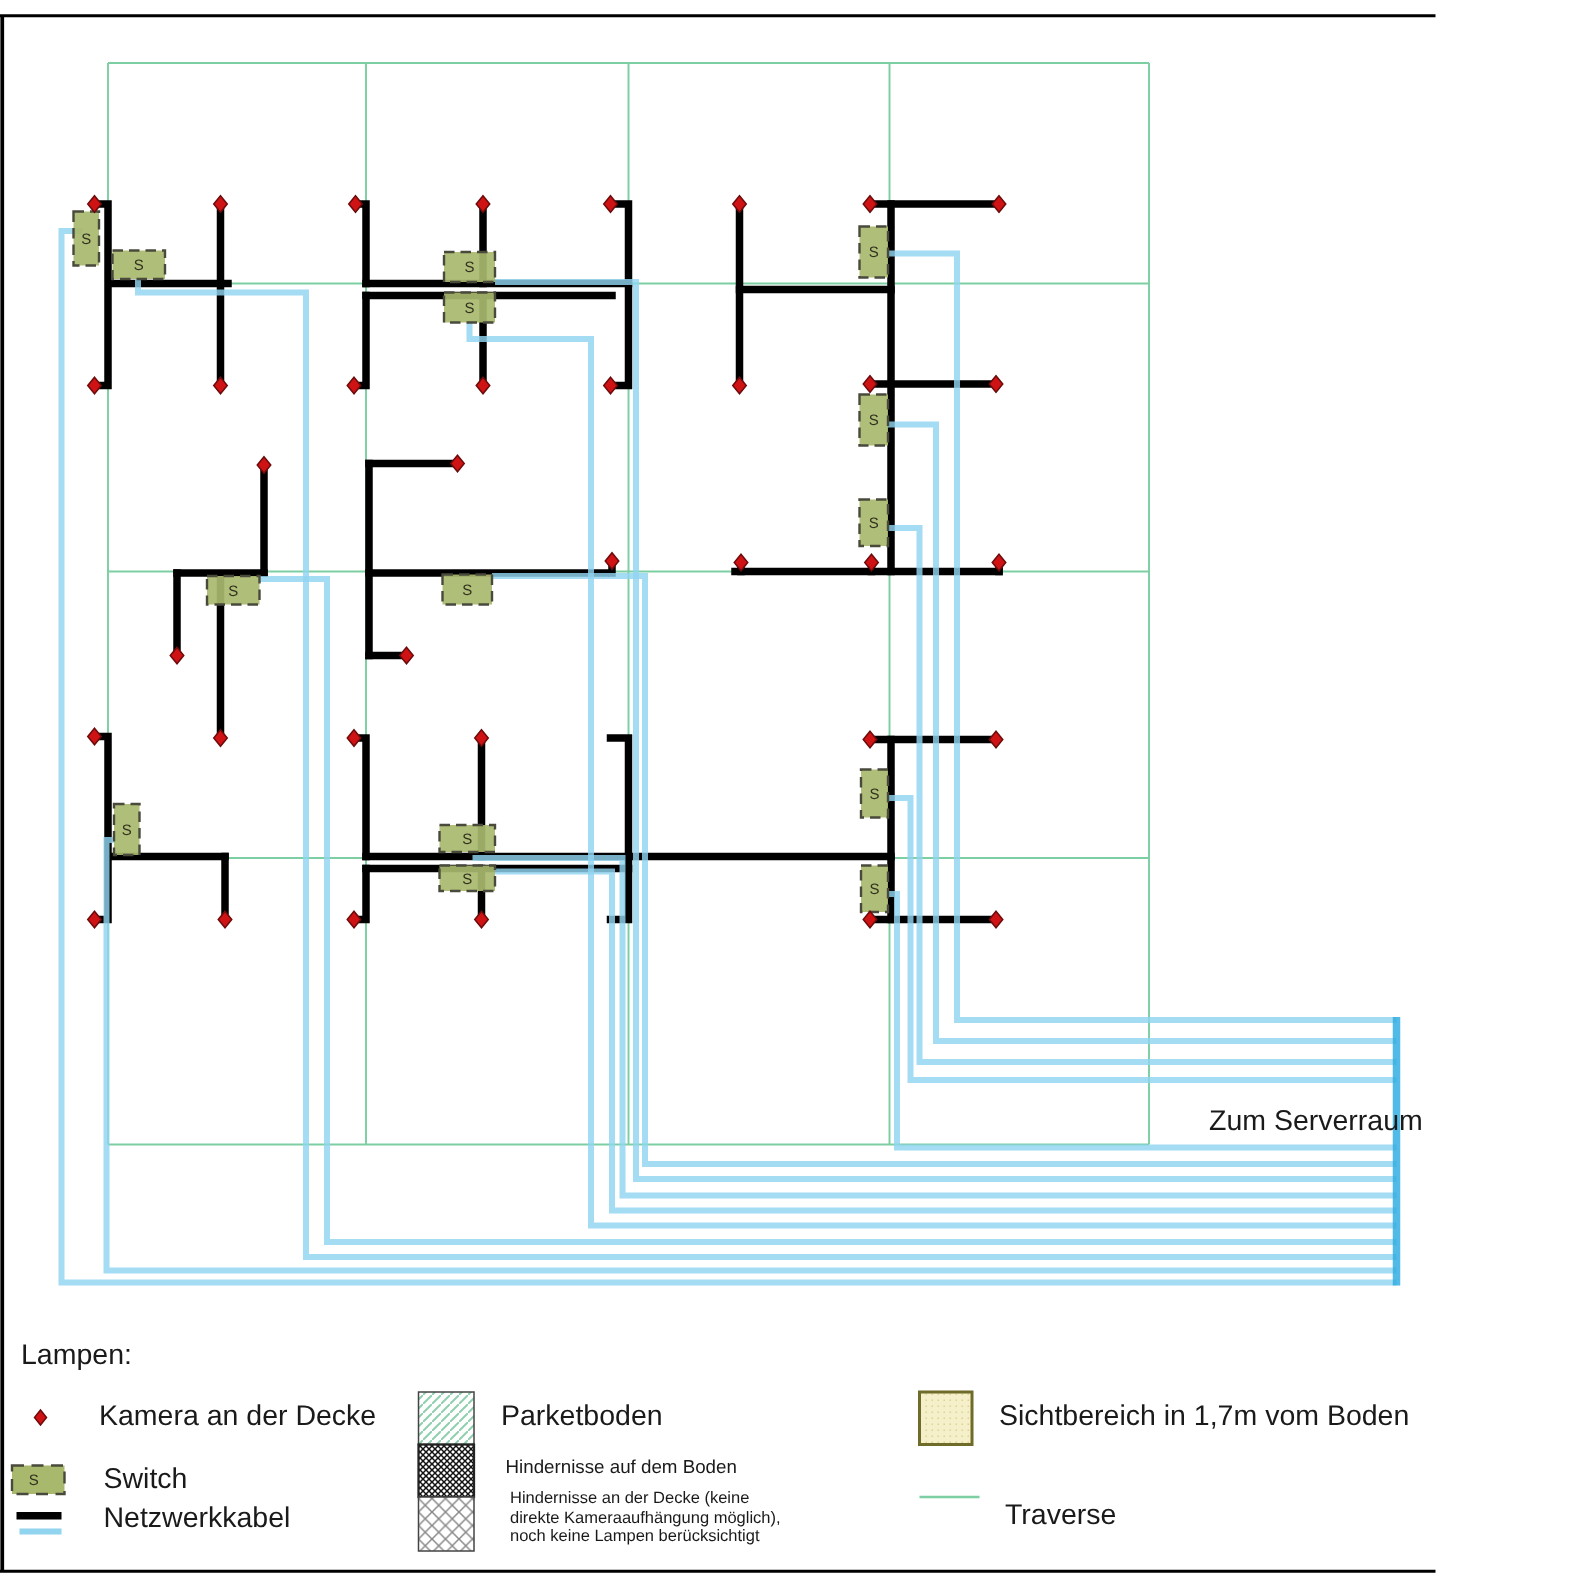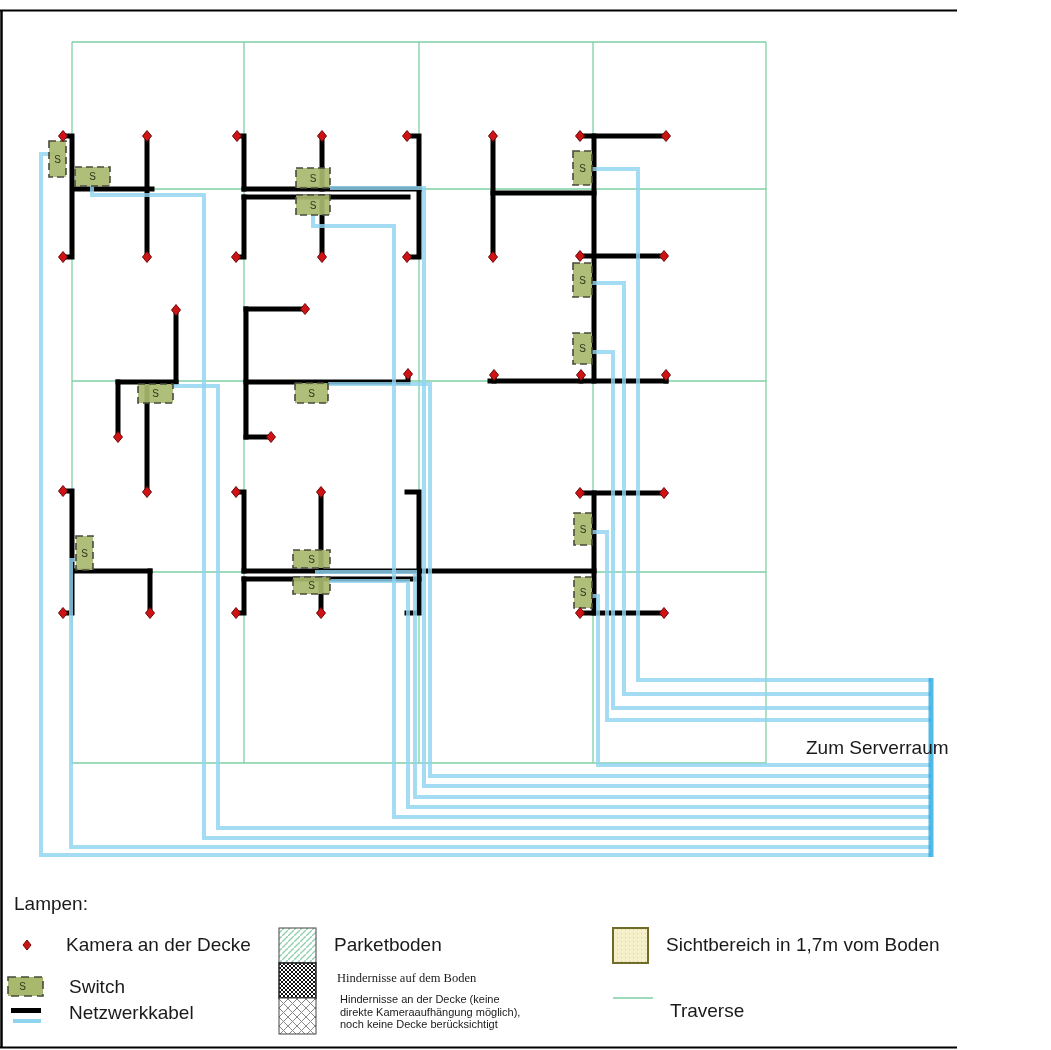--- a/index.html
+++ b/index.html
@@ -230,24 +230,24 @@
   <div class="lbl" style="left:14px;top:897px;">Lampen:</div>
 
   <div class="lbl" style="left:66px;top:938px;">Kamera an der Decke</div>
 
   <div class="lbl" style="left:69px;top:980px;">Switch</div>
 
   <div class="lbl" style="left:69px;top:1006px;text-align:right;">Netzwerkkabel</div>
 
   <div class="lbl" style="left:334px;top:938px;">Parketboden</div>
 
-  <div class="lbl small" style="left:337px;top:972px;font-family:Liberation Serif, serif;">Hindernisse auf dem Boden</div>
+  <div class="lbl small" style="left:337px;top:972px;">Hindernisse auf dem Boden</div>
 
   <div class="multi" style="position:absolute;left:340px;top:993px;">
     <div>Hindernisse an der Decke (keine</div>
     <div>direkte Kameraaufhängung möglich),</div>
-    <div>noch keine Decke berücksichtigt</div>
+    <div>noch keine Lampen berücksichtigt</div>
   </div>
 
   <div class="lbl" style="left:666px;top:938px;text-align:right;">Sichtbereich in 1,7m vom Boden</div>
 
   <div class="lbl" style="left:670px;top:1004px;text-align:center;">Traverse</div>
 </div>
 
 </body></html>

